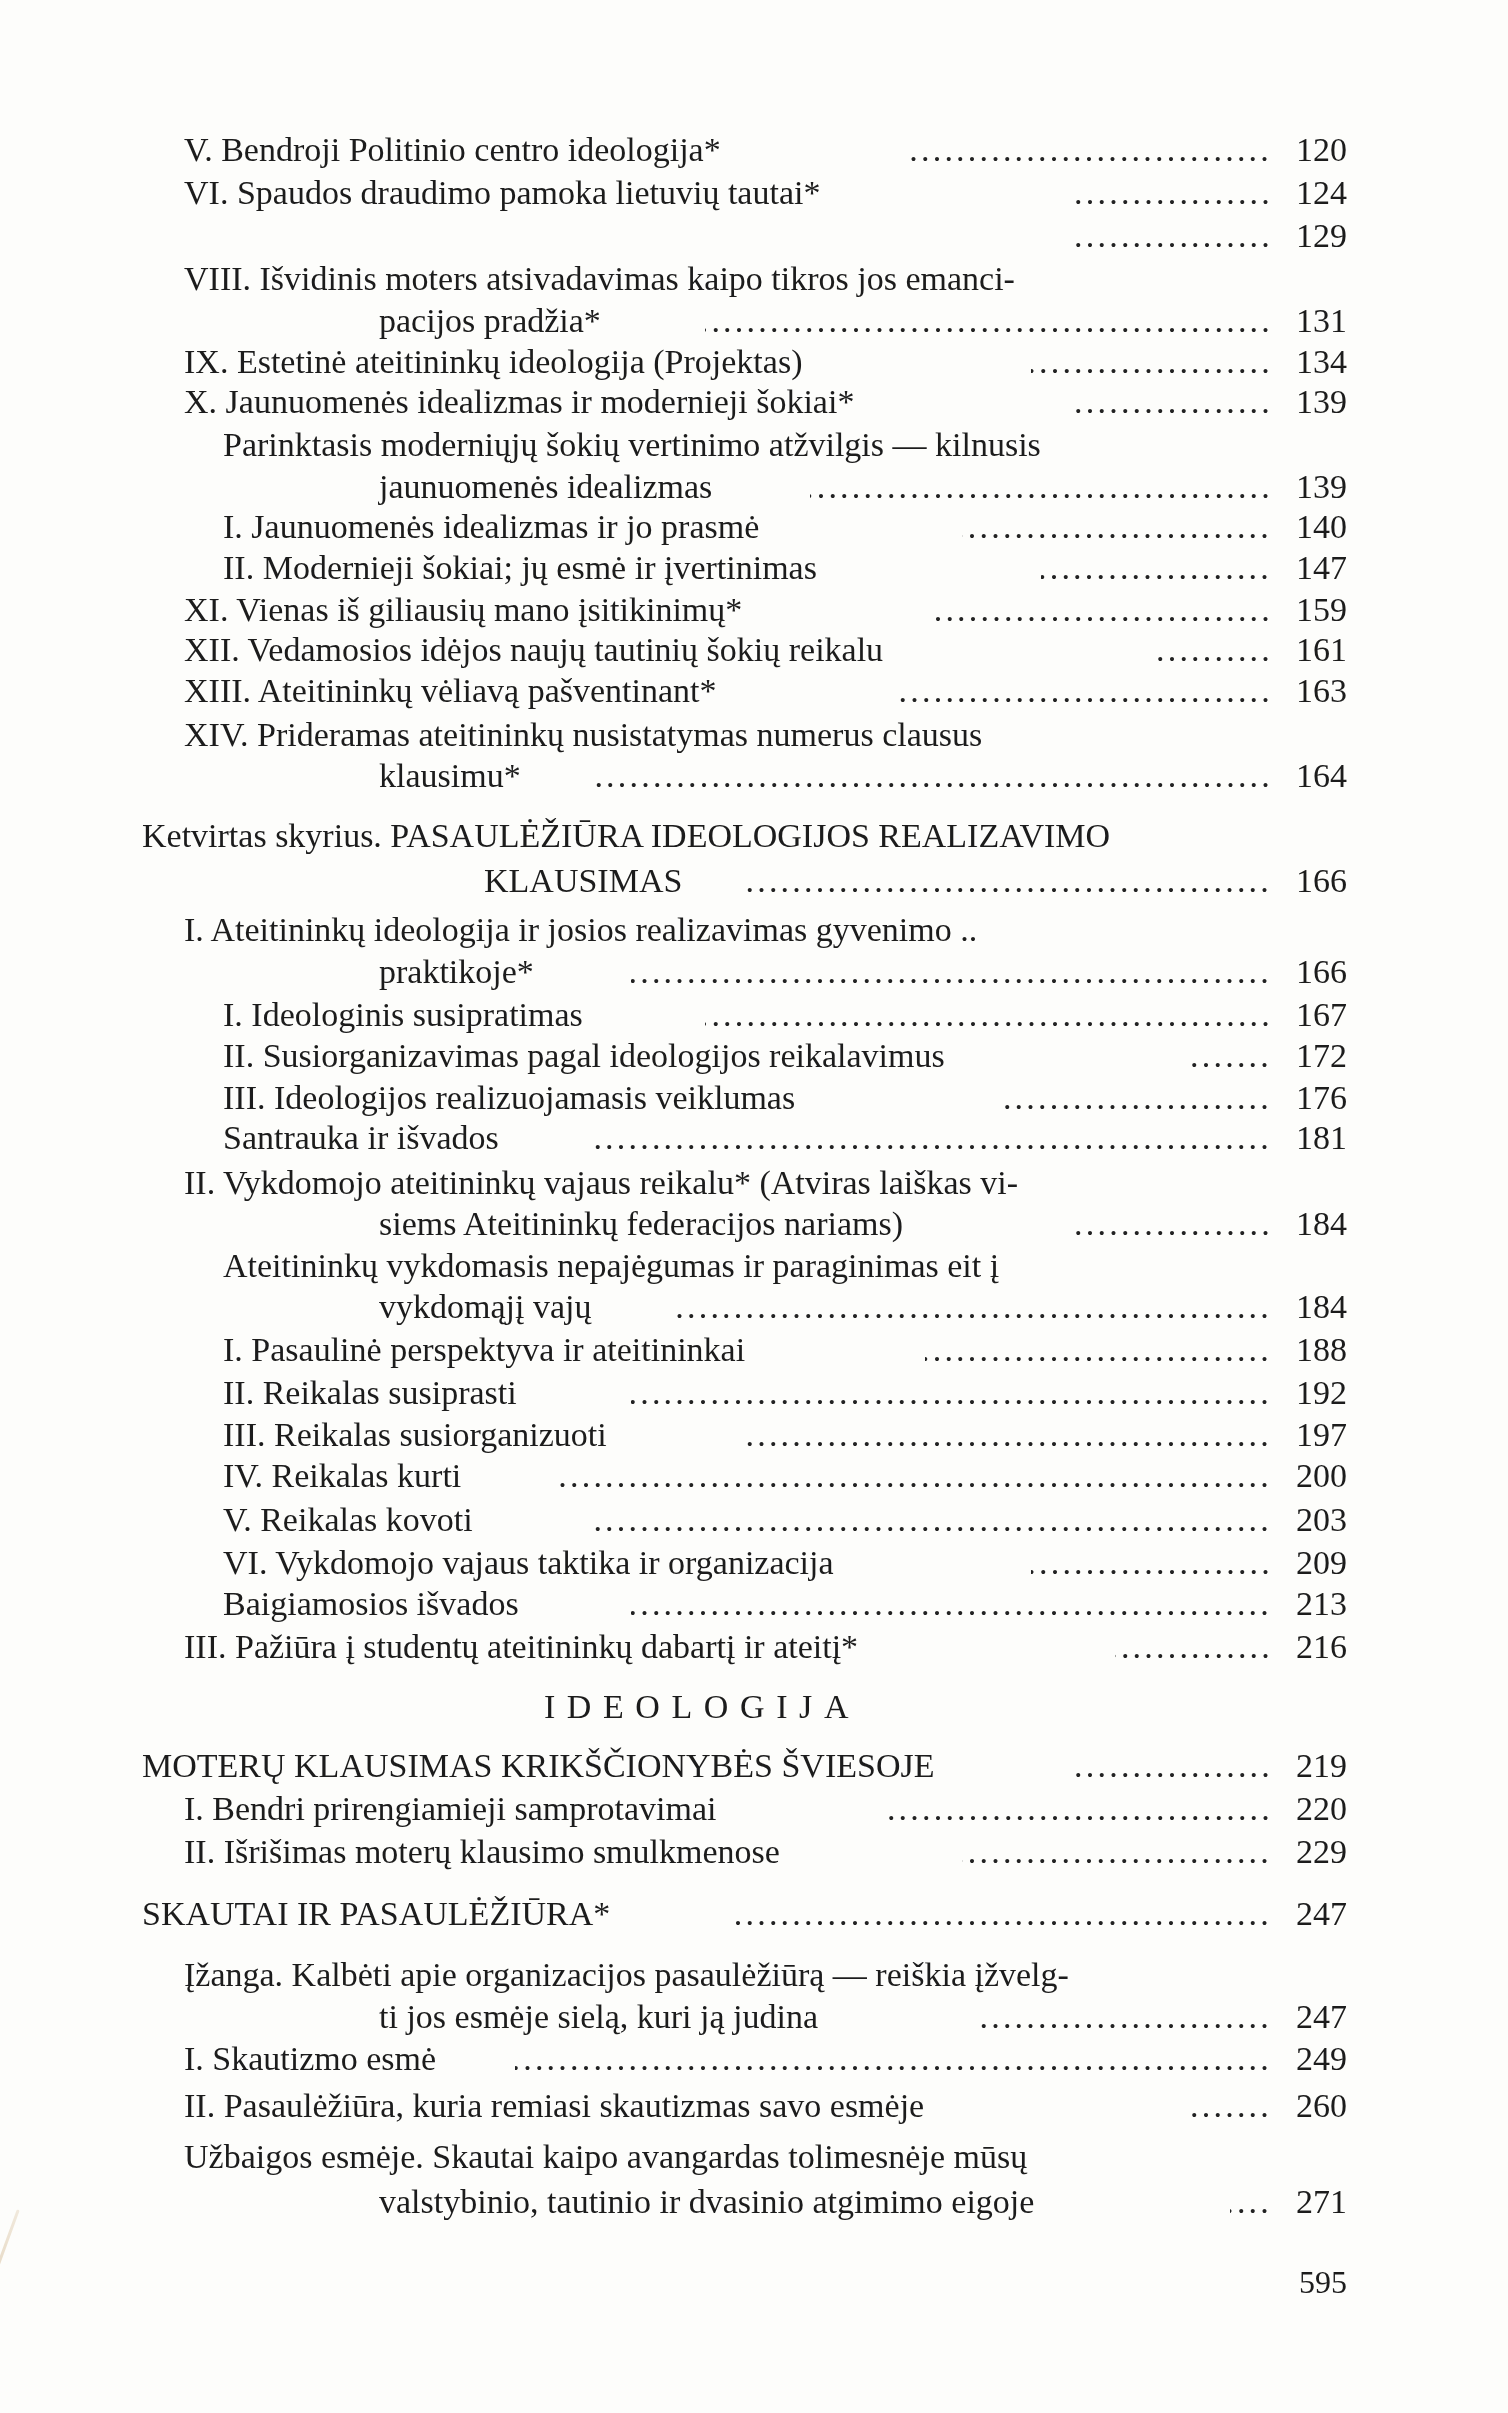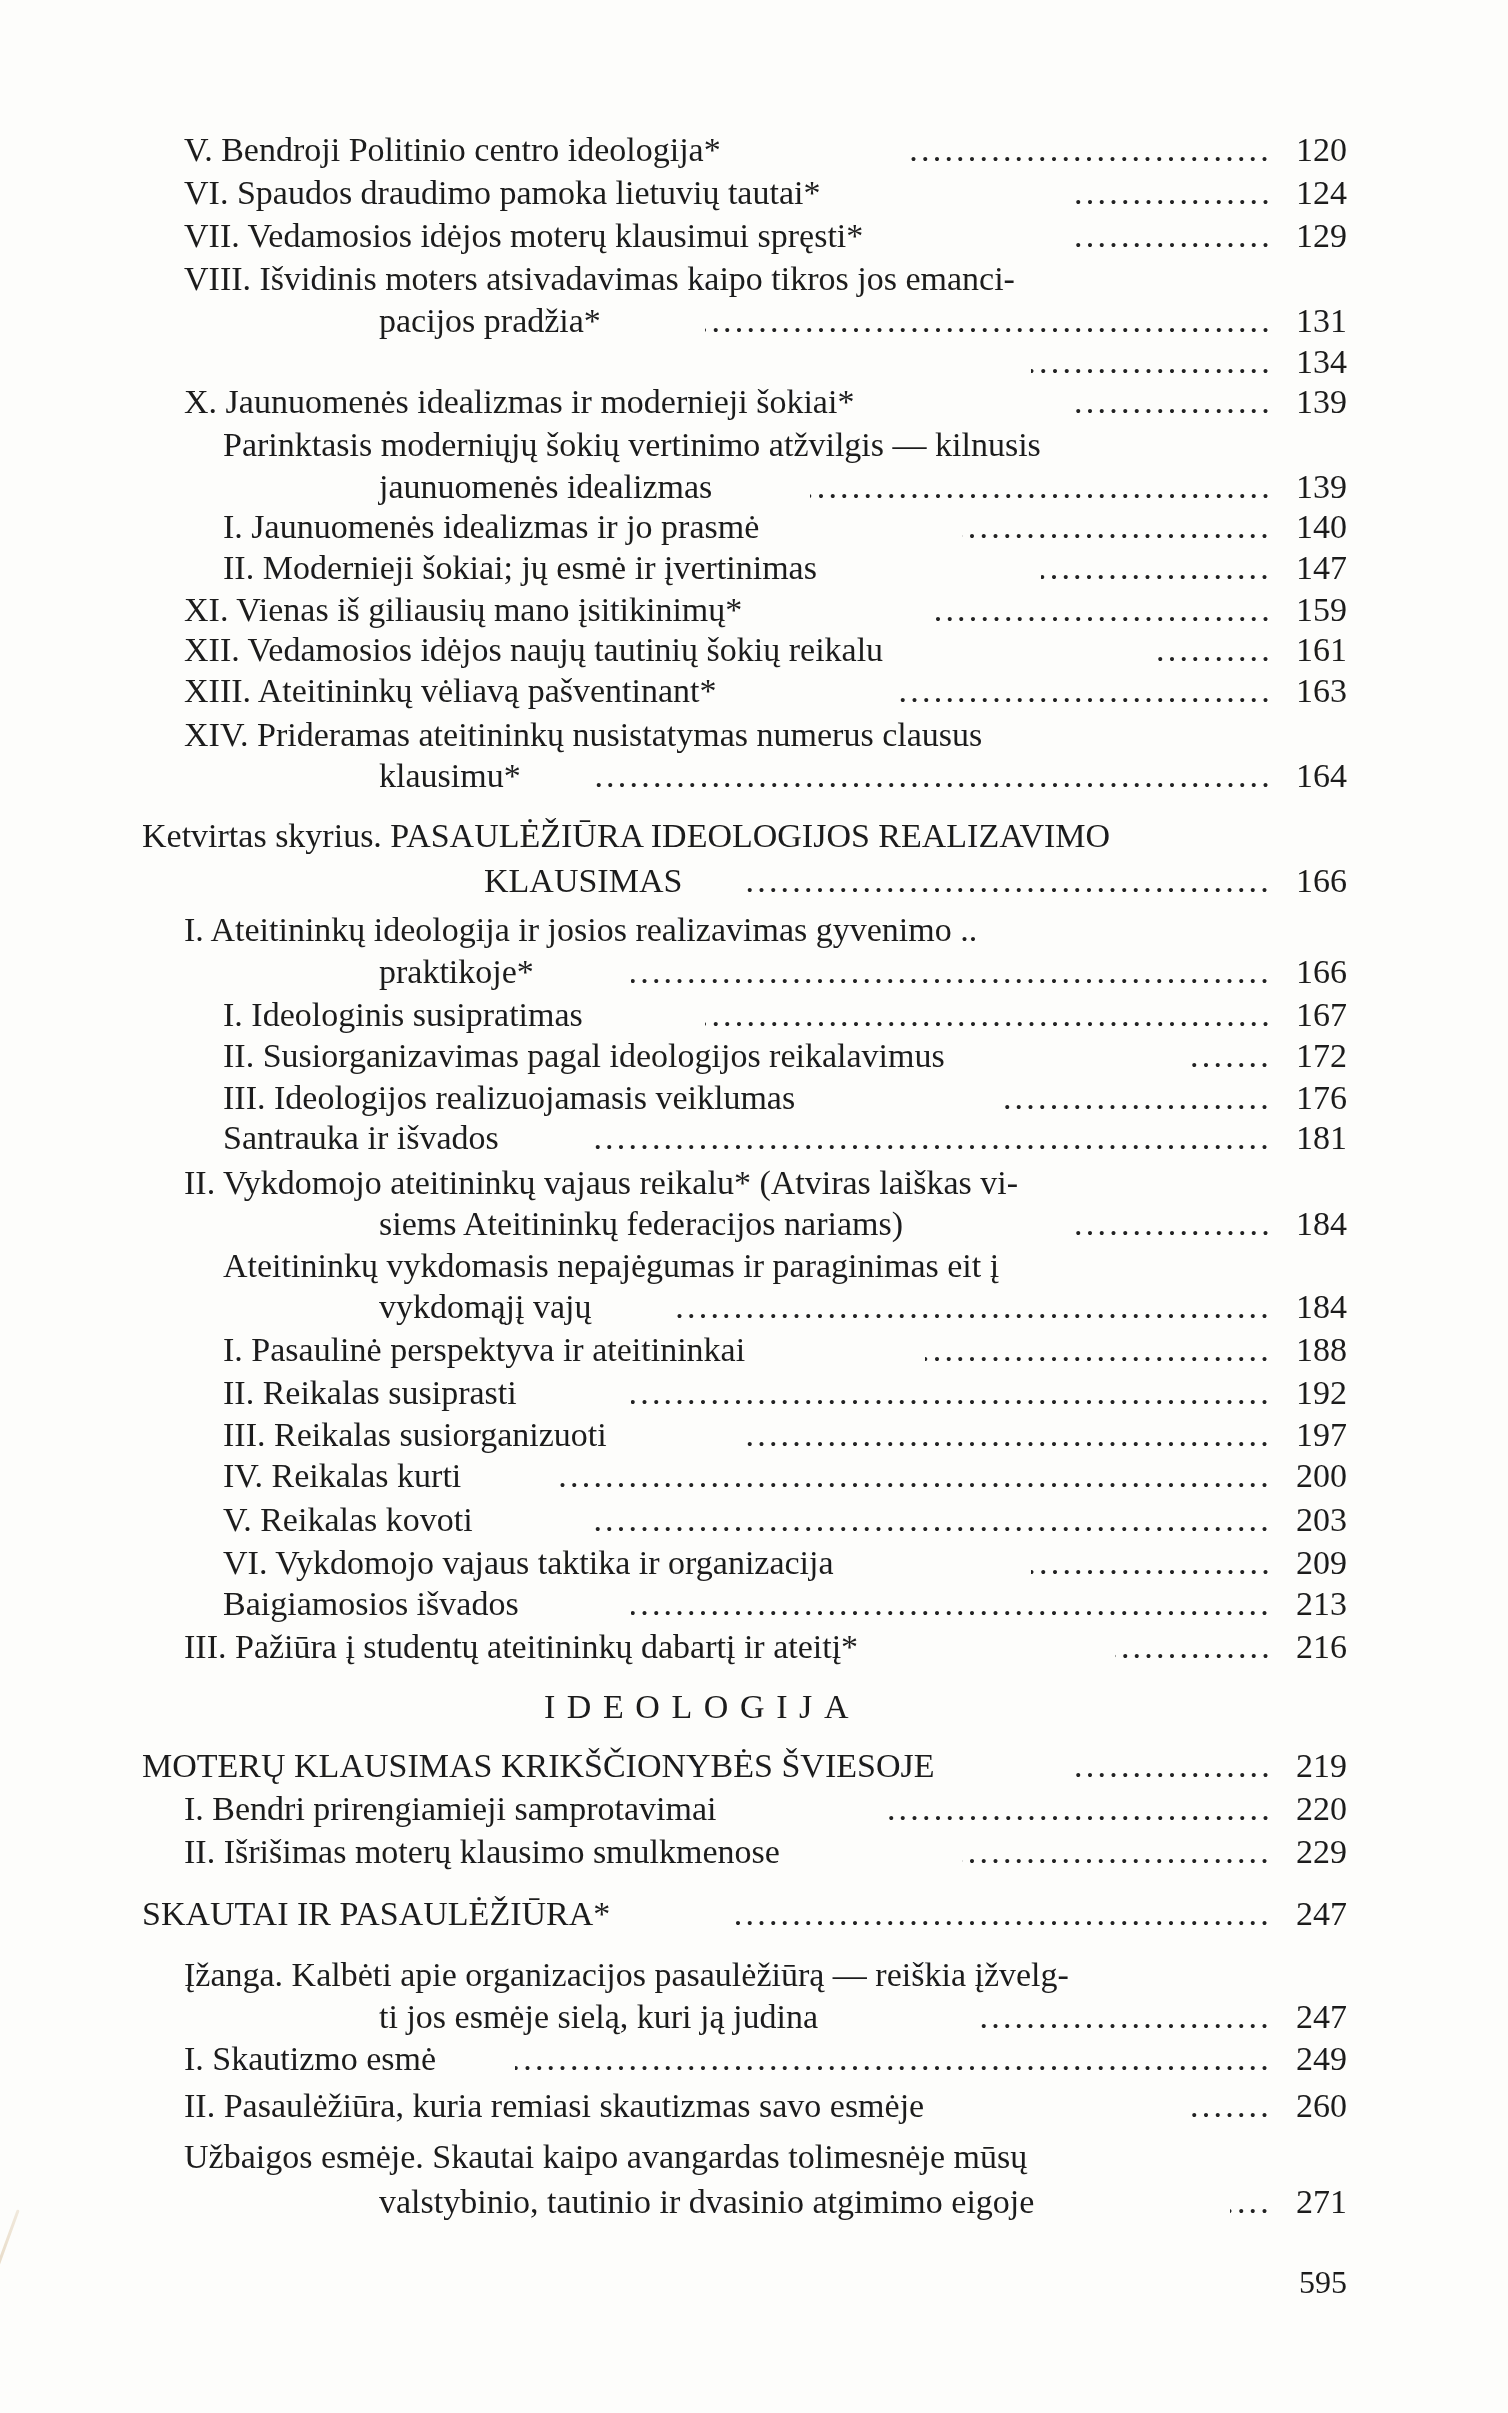--- a/index.html
+++ b/index.html
@@ -34,33 +34,33 @@
     <span class="txt" style="left:184px">V. Bendroji Politinio centro ideologija*</span>
     <span class="dots" style="left: 904px; width: 368px; text-align: right; direction: rtl;">................................................................................</span>
     <span class="pg">120</span>
   </div>
   <div class="line" style="top:172px">
     <span class="txt" style="left:184px">VI. Spaudos draudimo pamoka lietuvių tautai*</span>
     <span class="dots" style="left: 1073px; width: 200px; text-align: right; direction: rtl;">................................................................................</span>
     <span class="pg">124</span>
   </div>
   <div class="line" style="top:215px">
-    <span class="txt" style="left:184px">VII. Vedamosios idėjos moterų klausimui spręsti*</span>
     <span class="dots" style="left: 1073px; width: 200px; text-align: right; direction: rtl;">................................................................................</span>
     <span class="pg">129</span>
   </div>
   <div class="line" style="top:258px">
     <span class="txt" style="left:184px">VIII. Išvidinis moters atsivadavimas kaipo tikros jos emanci-</span>
   </div>
   <div class="line" style="top:300px">
     <span class="txt" style="left:379px">pacijos pradžia*</span>
     <span class="dots" style="left: 705px; width: 568px; text-align: right; direction: rtl;">................................................................................</span>
     <span class="pg">131</span>
   </div>
   <div class="line" style="top:341px">
+    <span class="txt" style="left:184px">IX. Estetinė ateitininkų ideologija (Projektas)</span>
     <span class="dots" style="left: 1031px; width: 242px; text-align: right; direction: rtl;">................................................................................</span>
     <span class="pg">134</span>
   </div>
   <div class="line" style="top:381px">
     <span class="txt" style="left:184px">X. Jaunuomenės idealizmas ir modernieji šokiai*</span>
     <span class="dots" style="left: 1073px; width: 200px; text-align: right; direction: rtl;">................................................................................</span>
     <span class="pg">139</span>
   </div>
   <div class="line" style="top:424px">
     <span class="txt" style="left:223px">Parinktasis moderniųjų šokių vertinimo atžvilgis — kilnusis</span>

